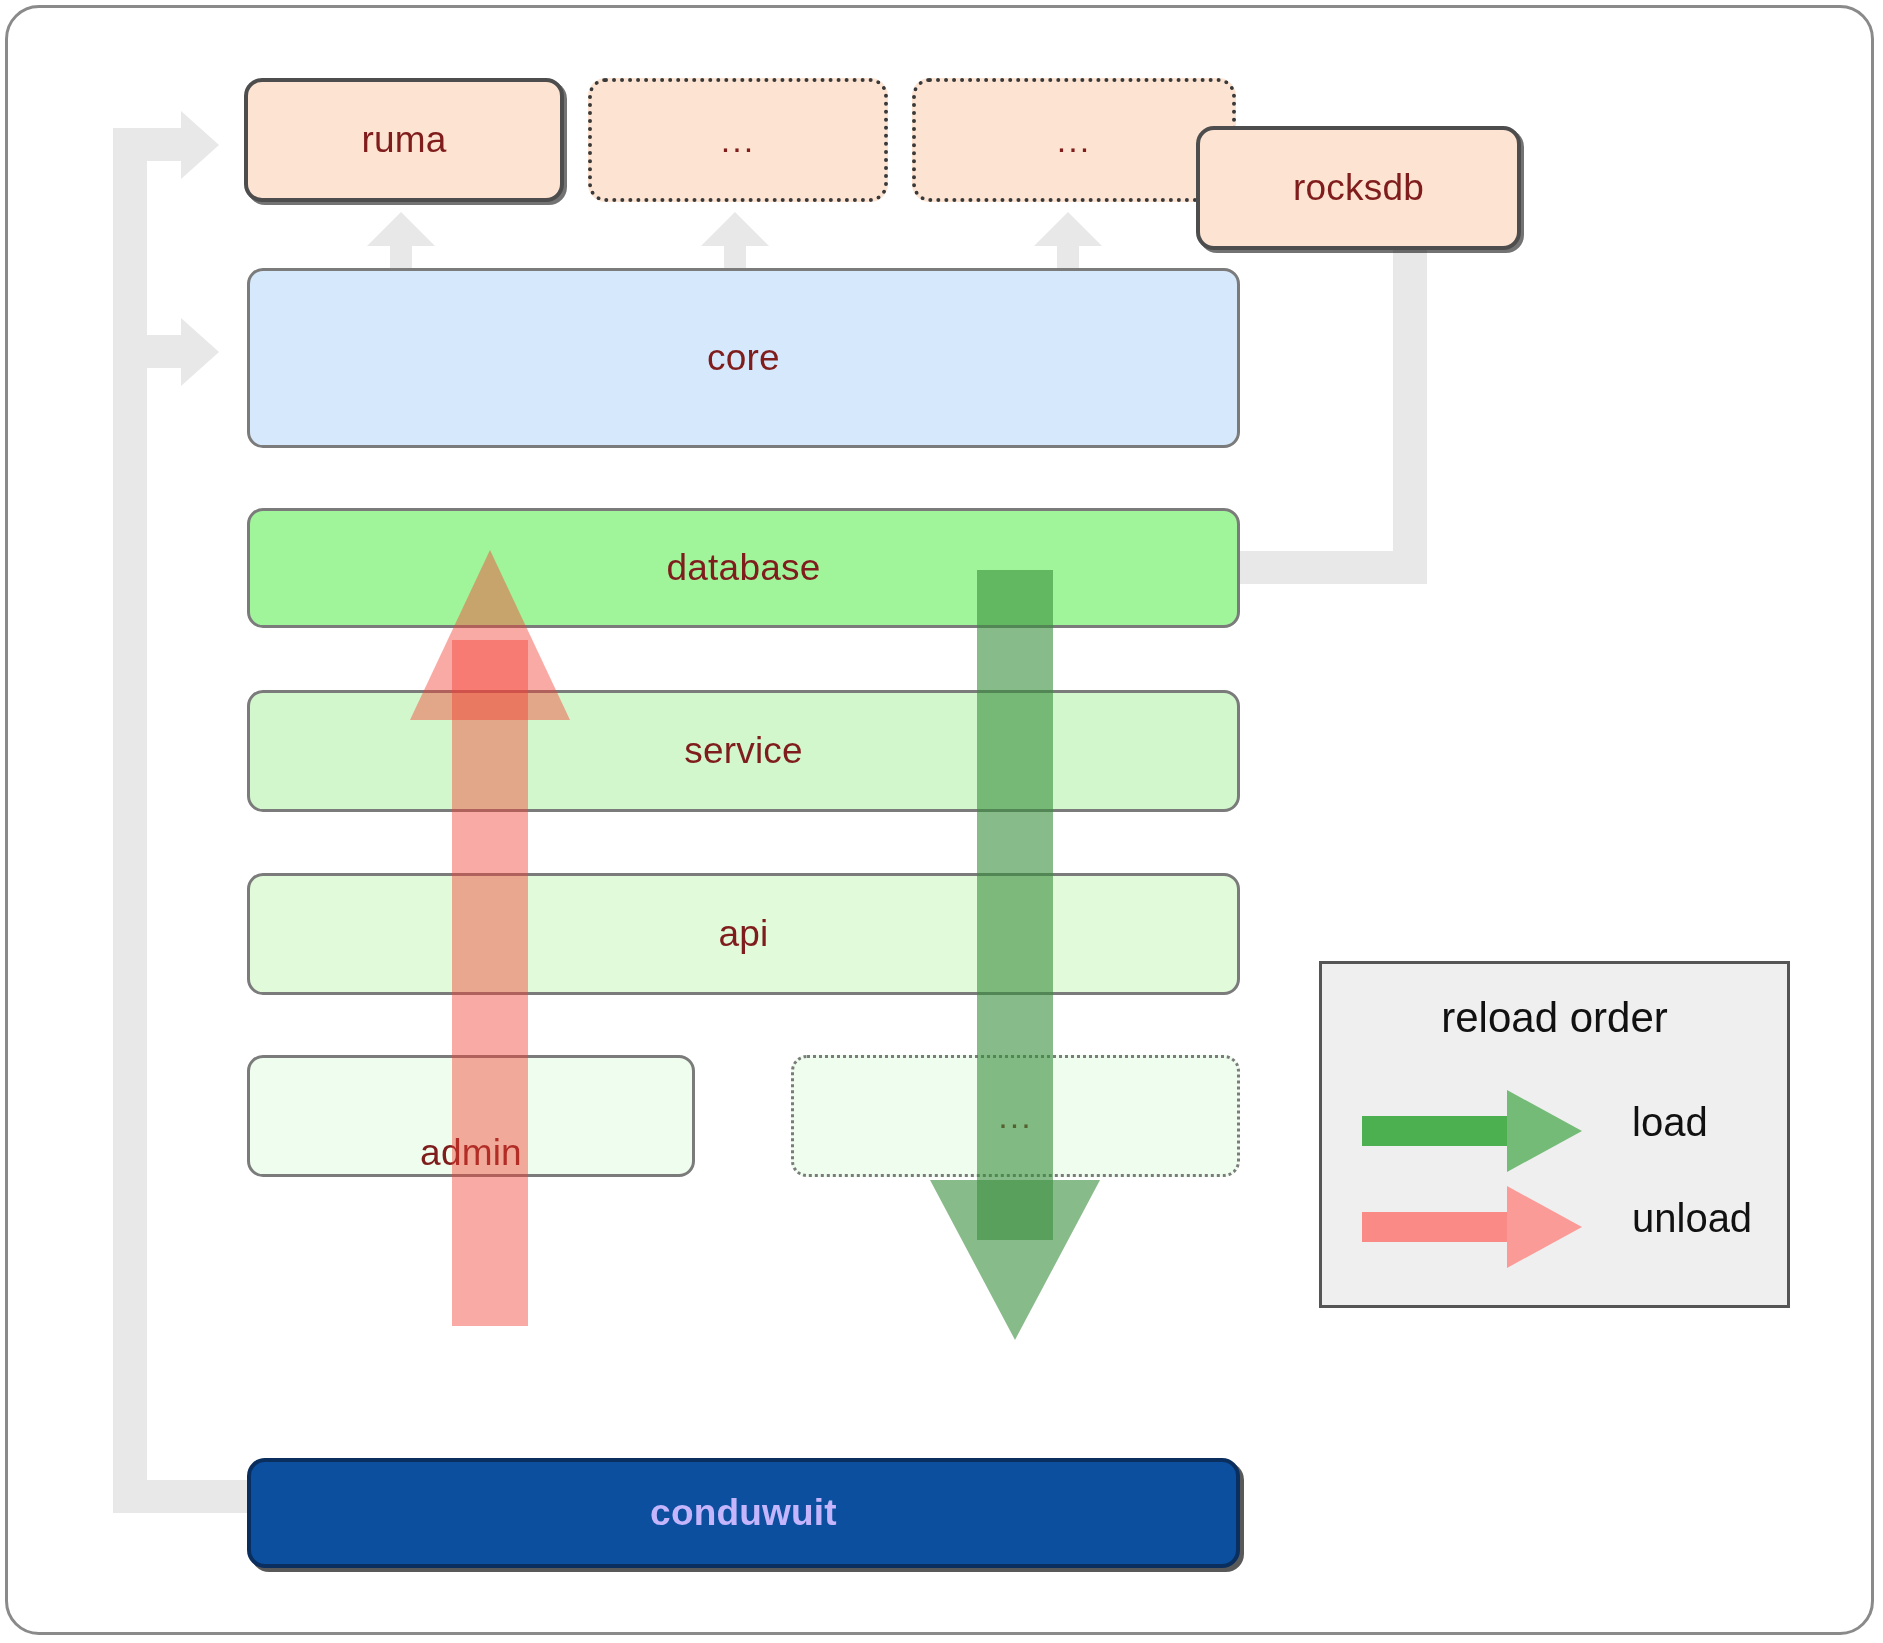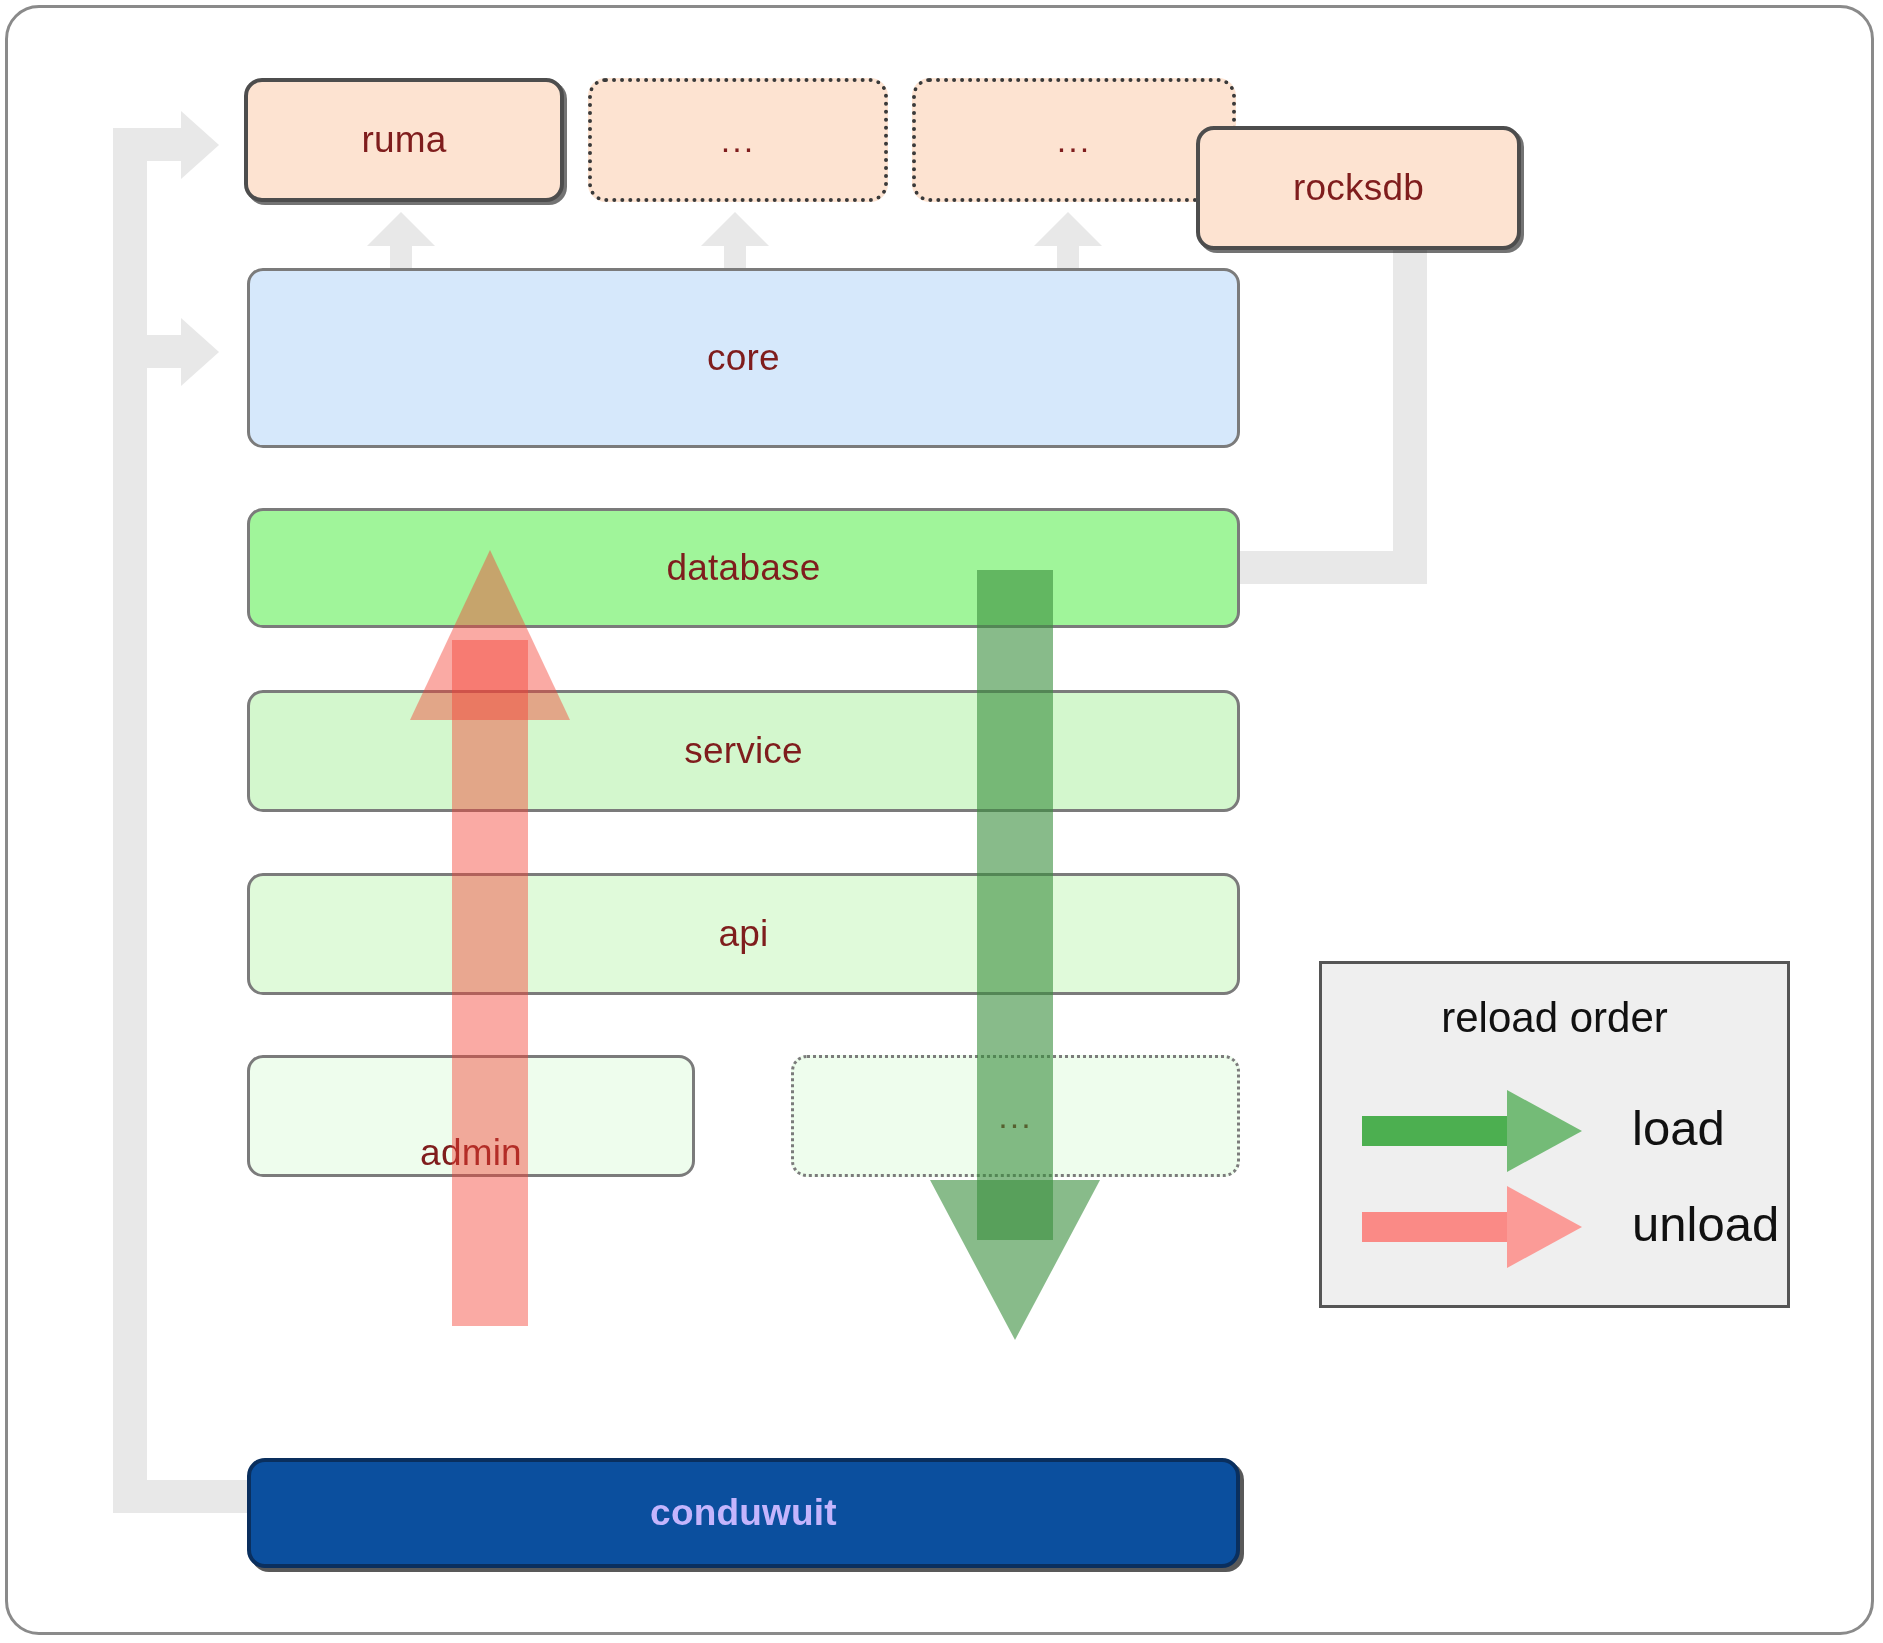--- a/index.html
+++ b/index.html
@@ -130,21 +130,21 @@
     position: absolute;
     left: 145px; top: -10px;
     width: 0; height: 0;
     border-top: 41px solid transparent;
     border-bottom: 41px solid transparent;
     border-left: 75px solid;
   }
   .legend-label {
     position: absolute;
     left: 270px; top: 0px;
-    font-size: 49px;
+    font-size: 40px;
     color: #111111;
     white-space: nowrap;
   }
 </style>
 </head>
 <body>
 
 <div id="canvas">
   <div class="frame"></div>
 

